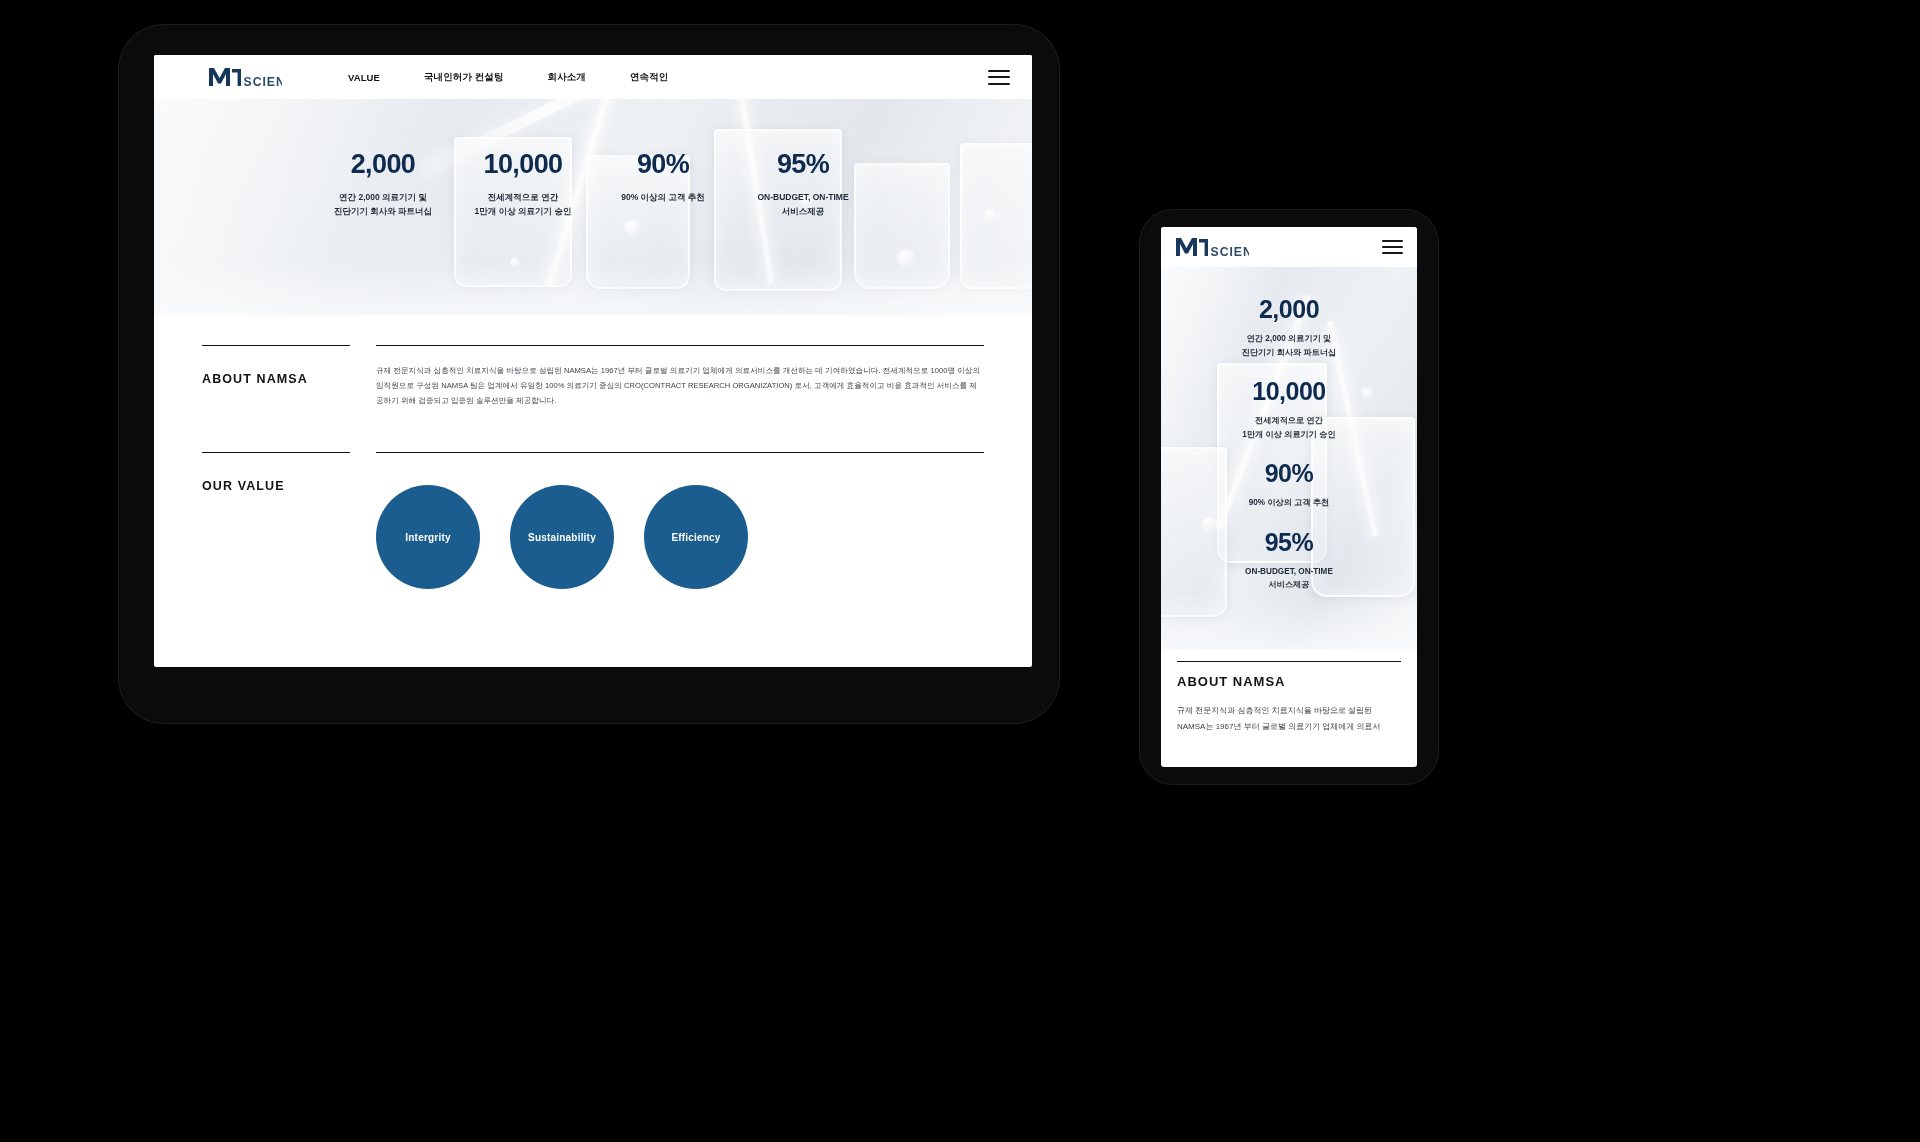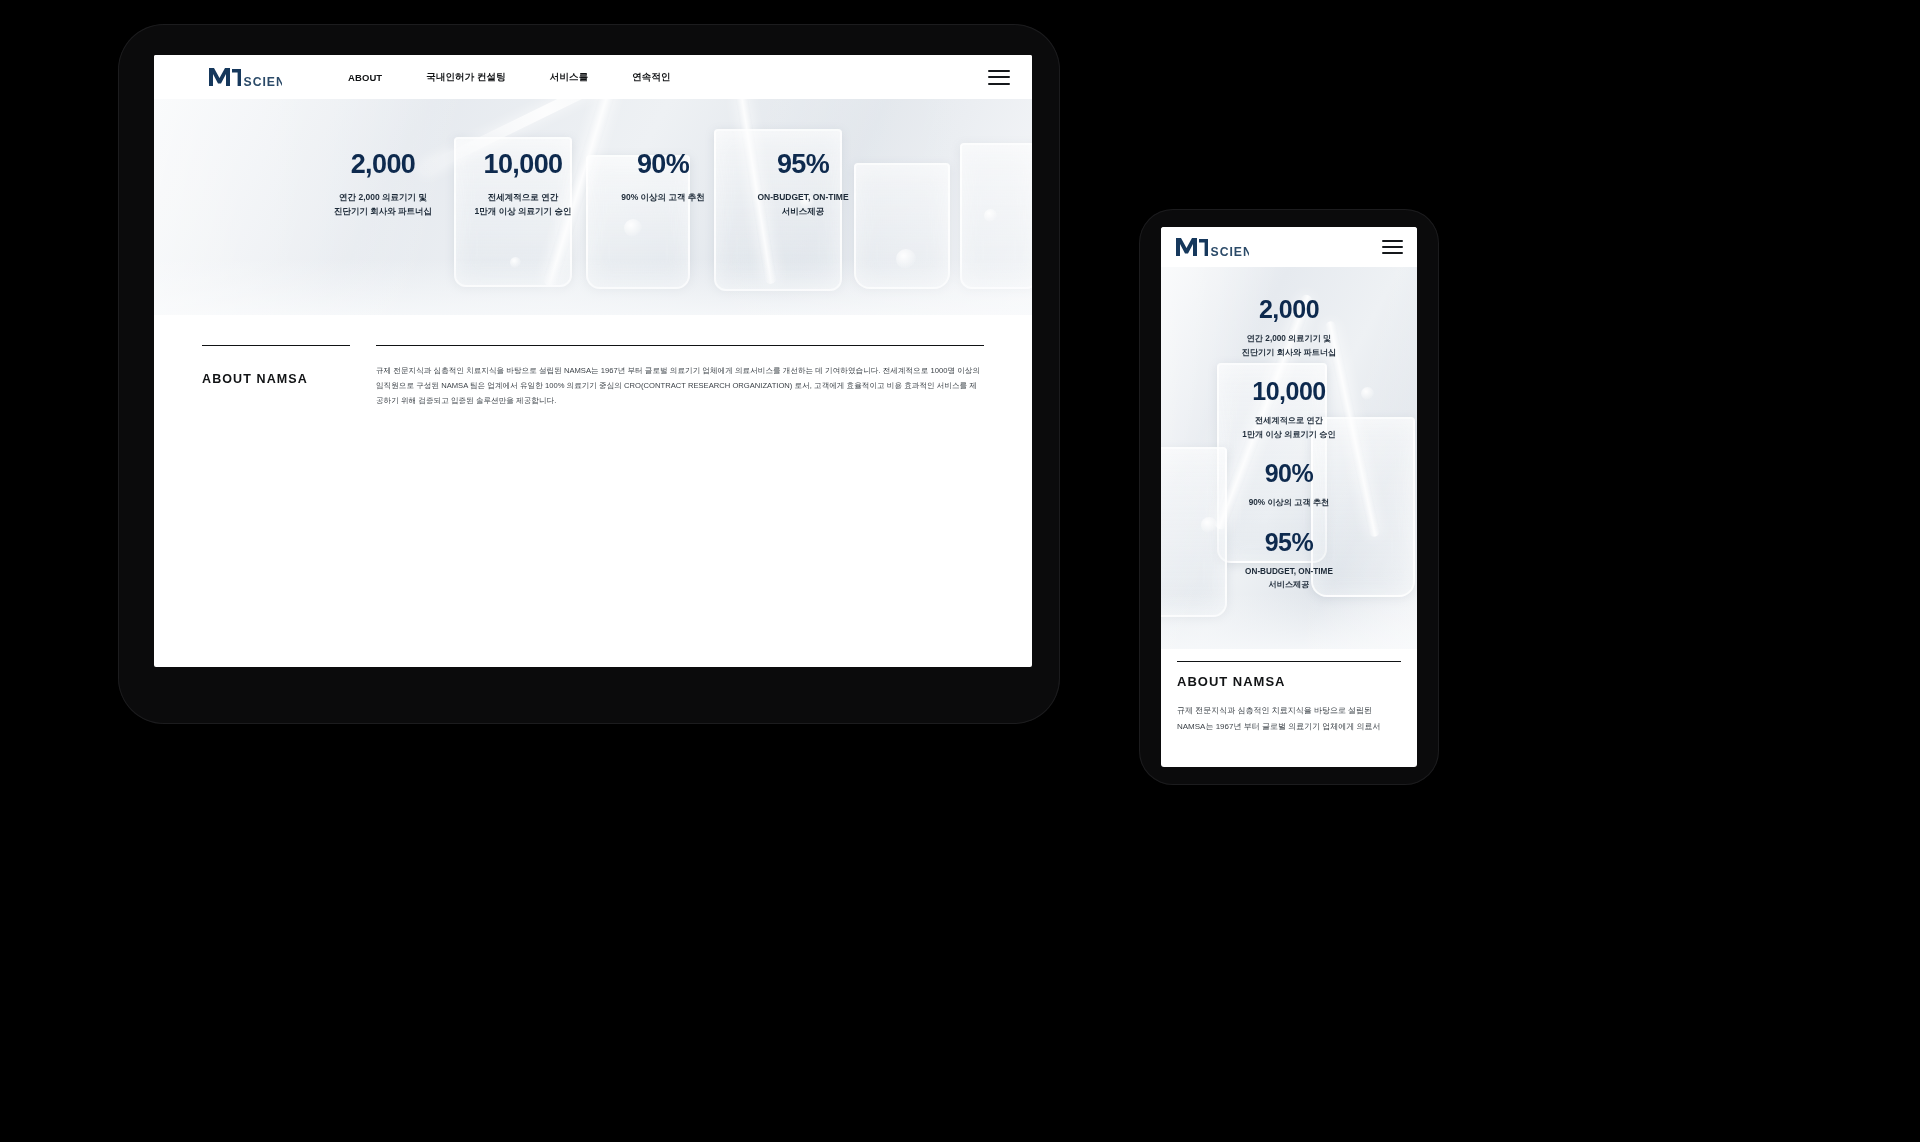--- a/index.html
+++ b/index.html
@@ -297,23 +297,23 @@
     <div class="navbar">
       <div class="logo">
         <svg width="74" height="22" viewBox="0 0 74 22" aria-hidden="true">
           <path d="M1 20 L1 2 L6 2 L11.5 12 L17 2 L22 2 L22 20 L18 20 L18 8 L13 17.5 L10 17.5 L5 8 L5 20 Z" fill="#16385c"></path>
           <path d="M24 3 L33 3 L33 20 L29.6 20 L29.6 6.4 L24 6.4 Z" fill="#16385c"></path>
           <text x="35.5" y="20" font-family="Liberation Sans, sans-serif" font-size="12.2" font-weight="bold" letter-spacing="1.0" fill="#2b4a68">SCIENCE</text>
         </svg>
       </div>
 
       <div class="nav-links">
-        <div class="nav-link">ABOUT</div>
+        <div class="nav-link">VALUE</div>
         <div class="nav-link">국내인허가 컨설팅</div>
-        <div class="nav-link">서비스를</div>
+        <div class="nav-link">회사소개</div>
         <div class="nav-link">연속적인</div>
       </div>
 
       <div class="hamburger">
         <span></span>
         <span></span>
         <span></span>
       </div>
     </div>
 
@@ -363,20 +363,32 @@
     <div class="content">
       <div class="section">
         <div class="section-head">
           <div class="section-title">ABOUT NAMSA</div>
         </div>
         <div class="section-body">
           <div class="para">규제 전문지식과 심층적인 치료지식을 바탕으로 설립된 NAMSA는 1967년 부터 글로벌 의료기기 업체에게 의료서비스를 개선하는 데 기여하였습니다. 전세계적으로 1000명 이상의 임직원으로 구성된 NAMSA 팀은 업계에서 유일한 100% 의료기기 중심의 CRO(CONTRACT RESEARCH ORGANIZATION) 로서, 고객에게 효율적이고 비용 효과적인 서비스를 제공하기 위해 검증되고 입증된 솔루션만을 제공합니다.</div>
         </div>
       </div>
 
+      <div class="section value-section">
+        <div class="section-head">
+          <div class="section-title">OUR VALUE</div>
+        </div>
+        <div class="section-body">
+          <div class="circles">
+            <div class="circle">Intergrity</div>
+            <div class="circle">Sustainability</div>
+            <div class="circle">Efficiency</div>
+          </div>
+        </div>
+      </div>
     </div>
   </div>
 
   <div class="phone-body"></div>
 
   <div class="phone-screen">
     <div class="m-nav">
       <div class="logo">
         <svg width="74" height="22" viewBox="0 0 74 22" aria-hidden="true">
           <path d="M1 20 L1 2 L6 2 L11.5 12 L17 2 L22 2 L22 20 L18 20 L18 8 L13 17.5 L10 17.5 L5 8 L5 20 Z" fill="#16385c"></path>

